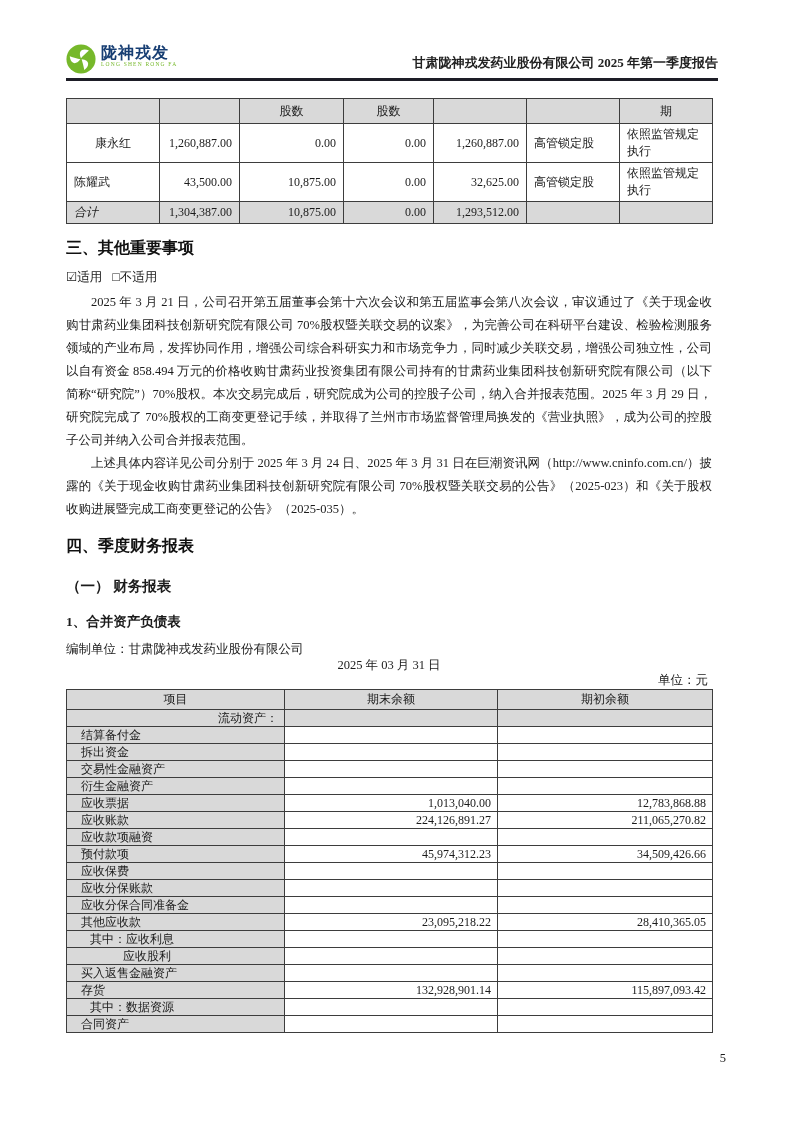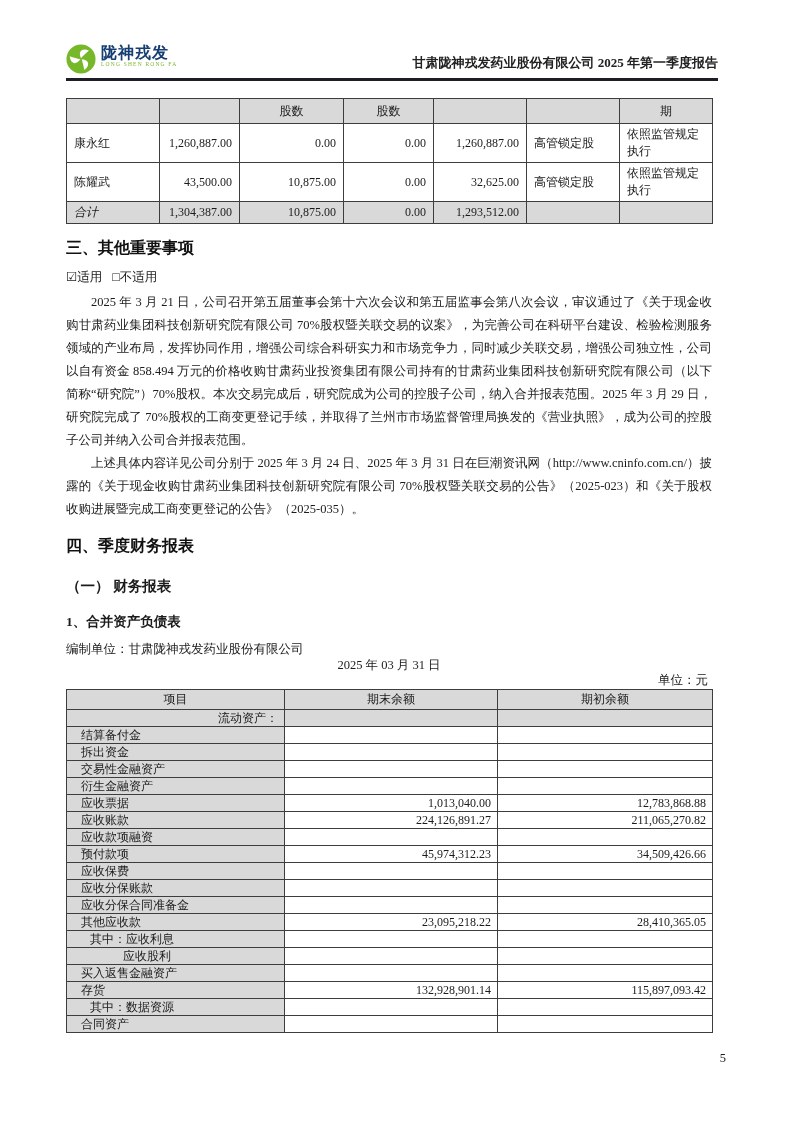--- a/index.html
+++ b/index.html
@@ -150,21 +150,21 @@
             <th></th>
             <th>股数</th>
             <th>股数</th>
             <th></th>
             <th></th>
             <th>期</th>
           </tr>
         </thead>
       <tbody id="lockup-body">
           <tr>
-            <td style="text-align: left;">康永红</td>
+            <td style="text-align: center;">康永红</td>
             <td style="text-align: right;">1,260,887.00</td>
             <td style="text-align: right;">0.00</td>
             <td style="text-align: right;">0.00</td>
             <td style="text-align: right;">1,260,887.00</td>
             <td style="text-align: left;">高管锁定股</td>
             <td style="text-align: left;">依照监管规定执行</td>
           </tr>
           <tr>
             <td style="text-align: left;">陈耀武</td>
             <td style="text-align: right;">43,500.00</td>

